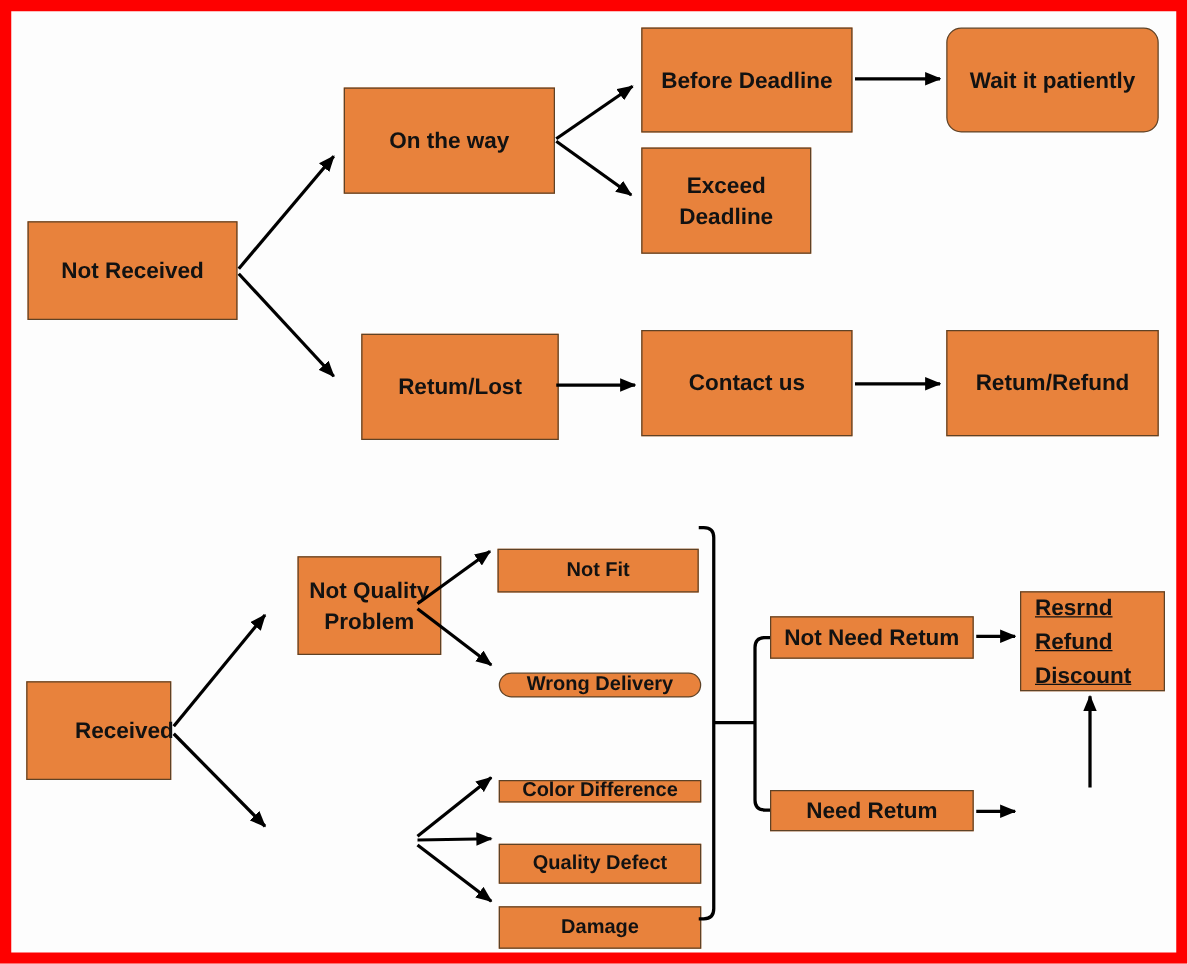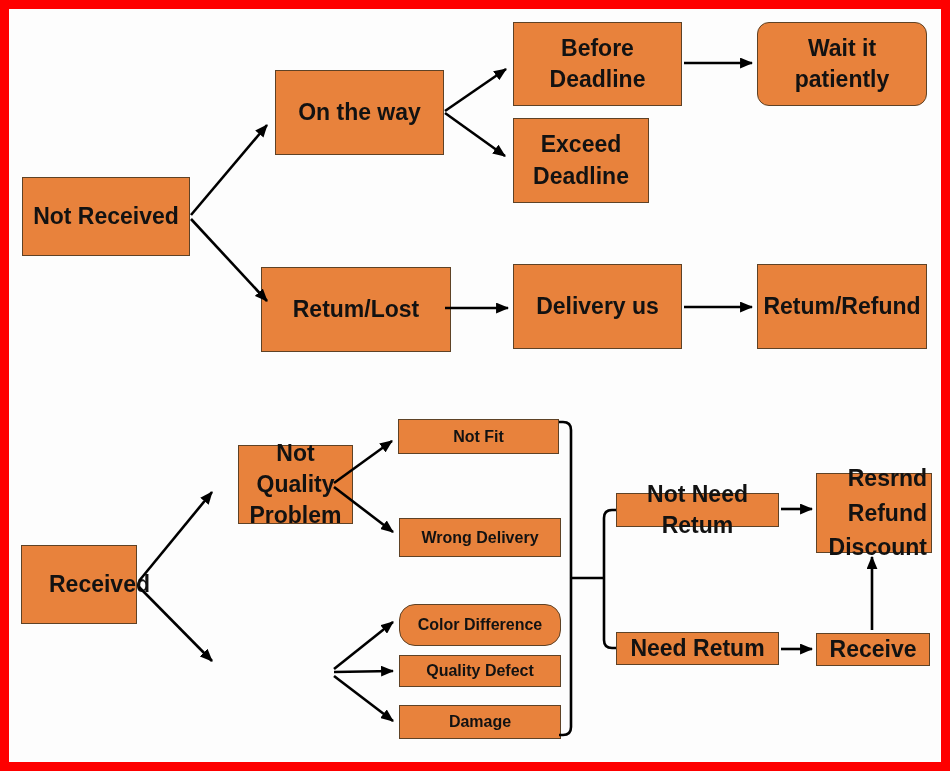--- a/index.html
+++ b/index.html
@@ -20,27 +20,28 @@
     color:#121212;
     font-weight:700;
     display:flex;
     align-items:center;
     justify-content:center;
     text-align:center;
     line-height:1.35;
     padding:2px 4px;
     z-index:1;
   }
-  .fs-lg{font-size:23px;}
-  .fs-sm{font-size:16px;}
+  .fs-lg{font-size:18px;}
+  .fs-sm{font-size:16px;margin-top:20px;}
   .node.left-align{
     justify-content:flex-start;
-    text-align:right;
+    text-align:left;
     padding-left:11px;
     line-height:1.5;
+    text-decoration:underline;
   }
   svg.connectors{
     position:absolute;
     left:0;top:0;
     width:932px;height:753px;
     z-index:2;
     pointer-events:none;
   }
   svg.connectors path{
     stroke:#000;
@@ -50,54 +51,53 @@
 </style>
 </head>
 <body>
 
 <div id="frame">
 
   <div class="node fs-lg" style="left:13px;top:168px;width:168px;height:79px;">Not Received</div>
 
   <div class="node fs-lg" style="left:266px;top:61px;width:169px;height:85px;">On the way</div>
 
-  <div class="node fs-lg" style="left:252px;top:258px;width:190px;height:85px;">Retum/Lost</div>
+  <div class="node fs-lg" style="left:280px;top:258px;width:158px;height:85px;">Retum/Lost</div>
 
   <div class="node fs-lg" style="left:504px;top:13px;width:169px;height:84px;">Before Deadline</div>
 
   <div class="node fs-lg" style="left:748px;top:13px;width:170px;height:84px;border-radius:12px;">Wait it patiently</div>
 
   <div class="node fs-lg" style="left:504px;top:109px;width:136px;height:85px;">Exceed Deadline</div>
 
-  <div class="node fs-lg" style="left:504px;top:255px;width:169px;height:85px;">Delivery us</div>
+  <div class="node fs-lg" style="left:504px;top:255px;width:169px;height:85px;">Contact us</div>
 
   <div class="node fs-lg" style="left:748px;top:255px;width:170px;height:85px;">Retum/Refund</div>
 
   <div class="node fs-lg" style="left:12px;top:536px;width:116px;height:79px;padding-left:45px;">Received</div>
 
   <div class="node fs-lg" style="left:209px;top:436px;width:115px;height:79px;margin-left:20px;">Not Quality Problem</div>
 
 
   <div class="node fs-sm" style="left:389px;top:410px;width:161px;height:35px;">Not Fit</div>
 
-  <div class="node fs-sm" style="left:390px;top:509px;width:162px;height:39px;">Wrong Delivery</div>
+  <div class="node fs-sm" style="left:390px;top:509px;width:162px;height:20px;border-radius:16px;">Wrong Delivery</div>
 
-  <div class="node fs-sm" style="left:390px;top:595px;width:162px;height:42px;border-radius:16px;">Color Difference</div>
+  <div class="node fs-sm" style="left:390px;top:595px;width:162px;height:18px;">Color Difference</div>
 
   <div class="node fs-sm" style="left:390px;top:646px;width:162px;height:32px;text-align:center;">Quality Defect</div>
 
   <div class="node fs-sm" style="left:390px;top:696px;width:162px;height:34px;">Damage</div>
 
   <div class="node fs-lg" style="left:607px;top:484px;width:163px;height:34px;">Not Need Retum</div>
 
   <div class="node fs-lg" style="left:607px;top:623px;width:163px;height:33px;">Need Retum</div>
 
   <div class="node fs-lg left-align" style="left:807px;top:464px;width:116px;height:80px;">Resrnd Refund Discount</div>
 
-  <div class="node fs-lg" style="left:807px;top:624px;width:114px;height:33px;">Receive</div>
 
   <svg class="connectors" viewBox="0 0 932 753">
     <defs>
       <marker id="arrow" viewBox="0 0 12 10" refX="11" refY="5" markerWidth="13" markerHeight="11" markerUnits="userSpaceOnUse" orient="auto-start-reverse">
         <path d="M0,0 L12,5 L0,10 z" style="fill:#000;stroke:none;"></path>
       </marker>
     </defs>
 
     <path d="M182,206 L258,116" marker-end="url(#arrow)"></path>
     <path d="M182,210 L258,292" marker-end="url(#arrow)"></path>

